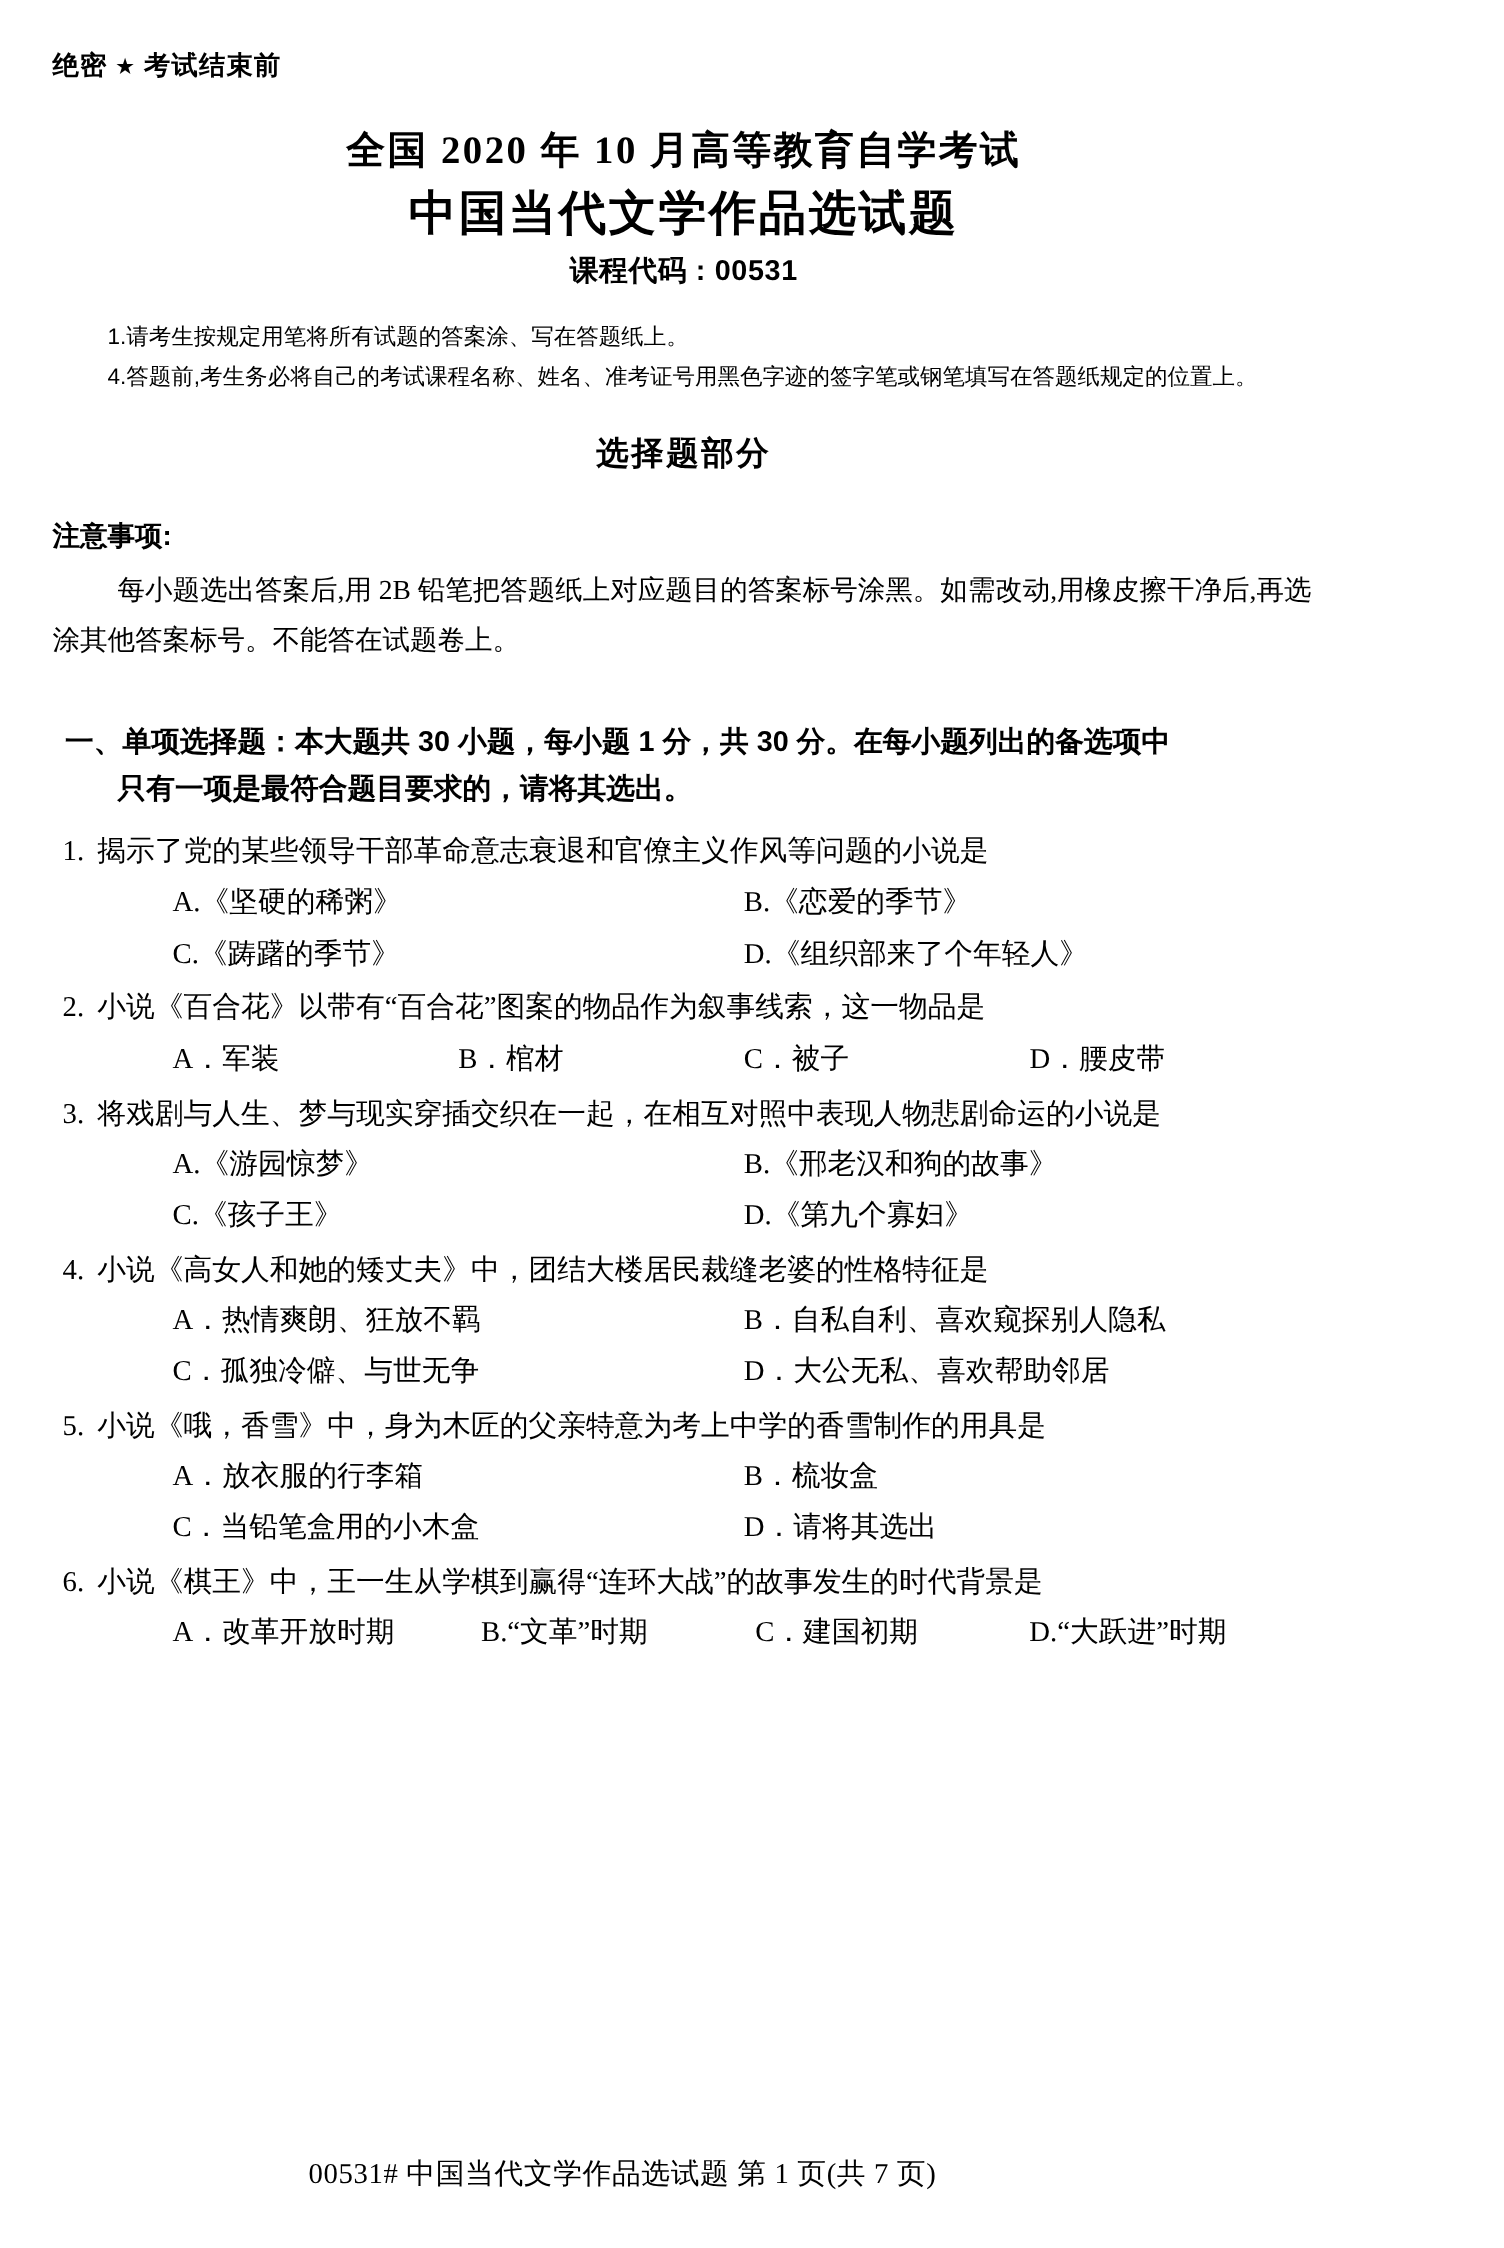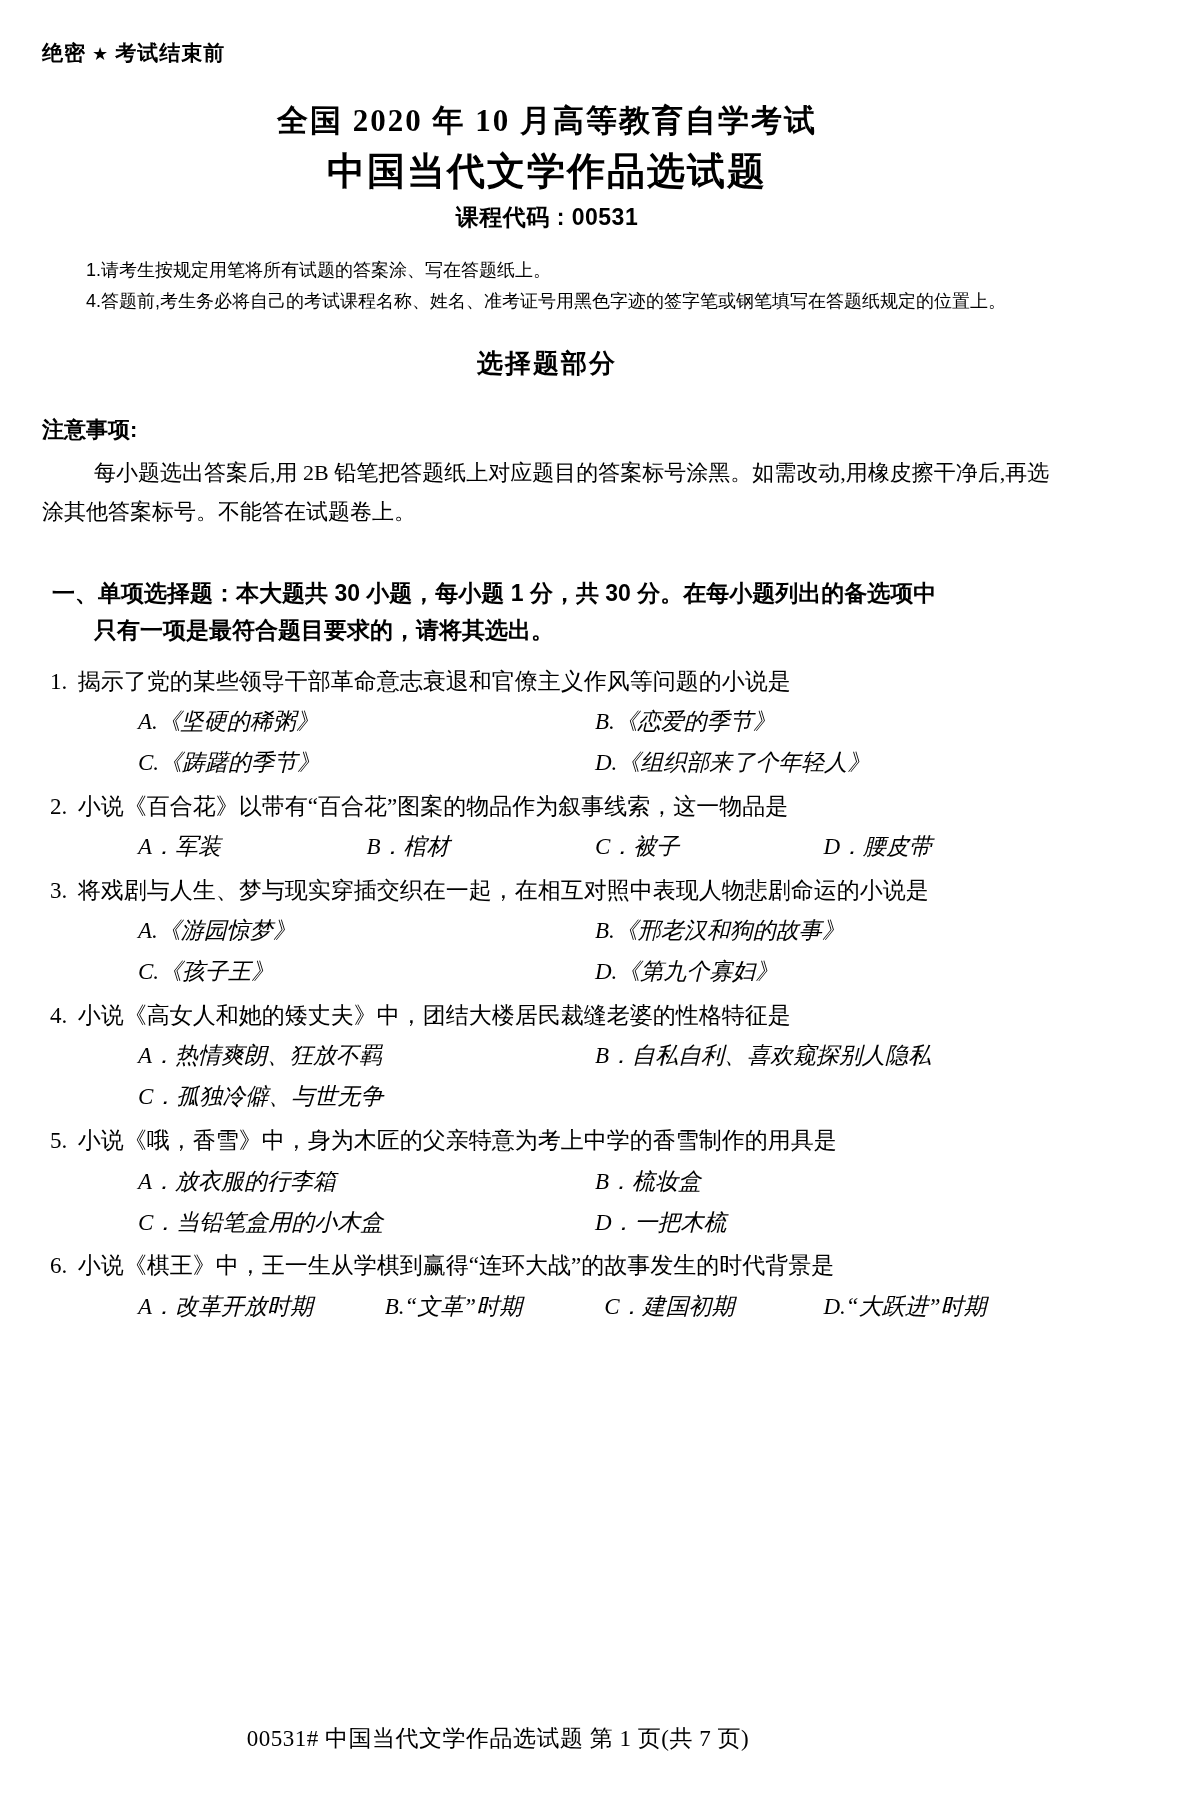--- a/index.html
+++ b/index.html
@@ -132,21 +132,20 @@
     display: flex;
     flex-wrap: wrap;
     margin-left: 96px;
     margin-top: 2px;
   }
   .opt {
     font-size: 23px;
     line-height: 1.78;
     font-family: "Liberation Serif", "DejaVu Serif", serif;
     box-sizing: border-box;
-    font-style: italic;
   }
   
   .opts.cols2 .opt { width: 50%; }
   
   .opts.cols4 .opt { width: 25%; }
   .opts.cols4b .opt { width: 25%; }
   .opts.cols4b .opt:nth-child(1) { width: 27%; }
   .opts.cols4b .opt:nth-child(2) { width: 24%; }
   .opts.cols4b .opt:nth-child(3) { width: 24%; }
 
@@ -234,33 +233,34 @@
 
       <div class="question">
         <div class="q-stem">
           <span class="q-num">4.</span>
           <span>小说《高女人和她的矮丈夫》中，团结大楼居民裁缝老婆的性格特征是</span>
         </div>
         <div class="opts cols2">
           <div class="opt">A．热情爽朗、狂放不羁</div>
           <div class="opt">B．自私自利、喜欢窥探别人隐私</div>
           <div class="opt">C．孤独冷僻、与世无争</div>
+          <div class="opt">D．大公无私、喜欢帮助邻居</div>
         </div>
       </div>
 
       <div class="question">
         <div class="q-stem">
           <span class="q-num">5.</span>
           <span>小说《哦，香雪》中，身为木匠的父亲特意为考上中学的香雪制作的用具是</span>
         </div>
         <div class="opts cols2">
           <div class="opt">A．放衣服的行李箱</div>
           <div class="opt">B．梳妆盒</div>
           <div class="opt">C．当铅笔盒用的小木盒</div>
-          <div class="opt">D．一把木梳</div>
+          <div class="opt">D．请将其选出</div>
         </div>
       </div>
 
       <div class="question">
         <div class="q-stem">
           <span class="q-num">6.</span>
           <span>小说《棋王》中，王一生从学棋到赢得“连环大战”的故事发生的时代背景是</span>
         </div>
         <div class="opts cols4b">
           <div class="opt">A．改革开放时期</div>

